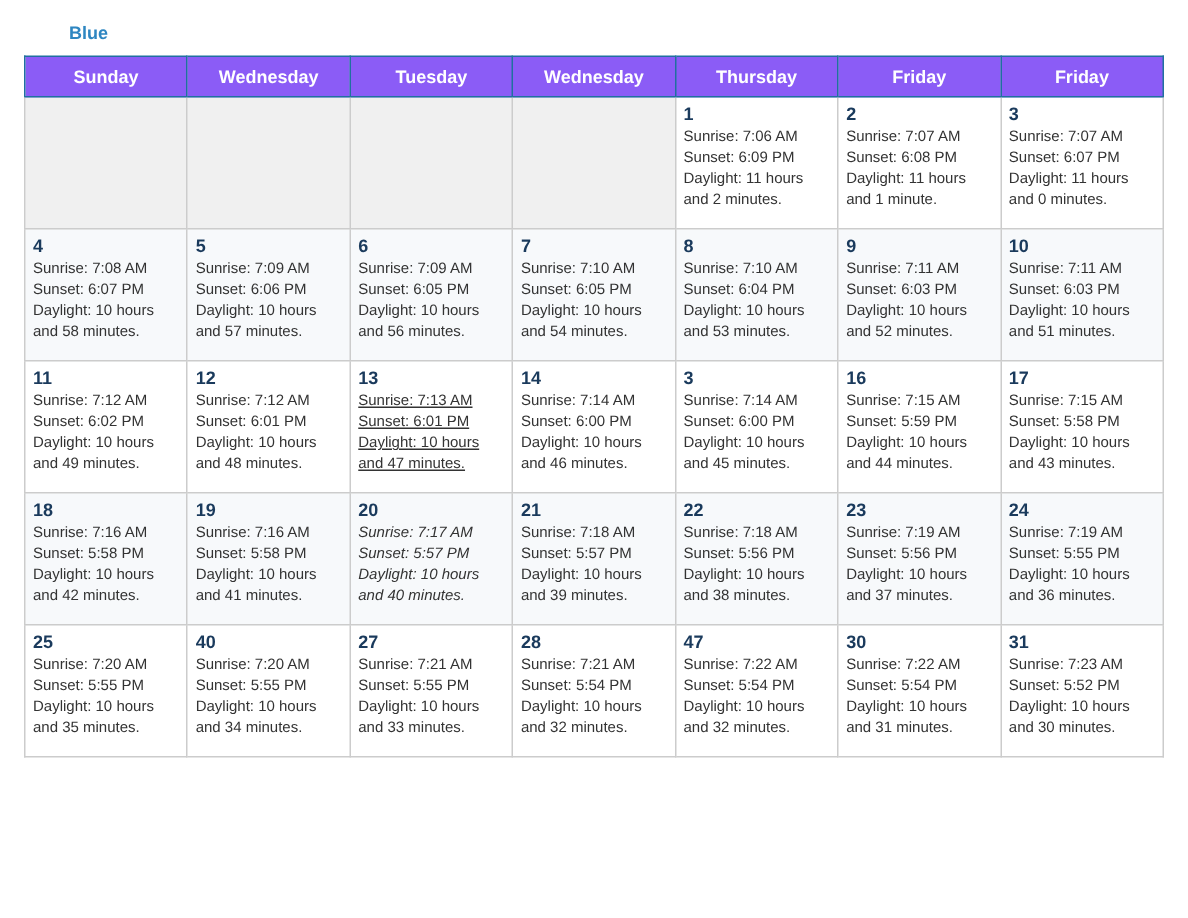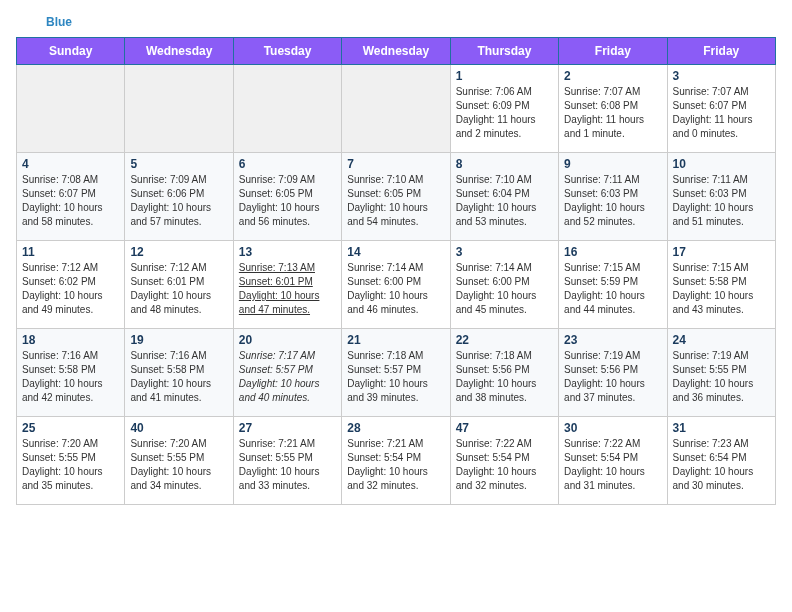--- a/index.html
+++ b/index.html
@@ -324,19 +324,19 @@
         <td>
           <div class="day-number">30</div>
           <div class="day-info" style="white-space: pre-line;">Sunrise: 7:22 AM
 Sunset: 5:54 PM
 Daylight: 10 hours
 and 31 minutes.</div>
         </td>
         <td>
           <div class="day-number">31</div>
           <div class="day-info" style="white-space: pre-line;">Sunrise: 7:23 AM
-Sunset: 6:54 PM
+Sunset: 5:52 PM
 Daylight: 10 hours
 and 30 minutes.</div>
         </td>
       </tr>
     </tbody>
 </table>
 
 </body></html>

